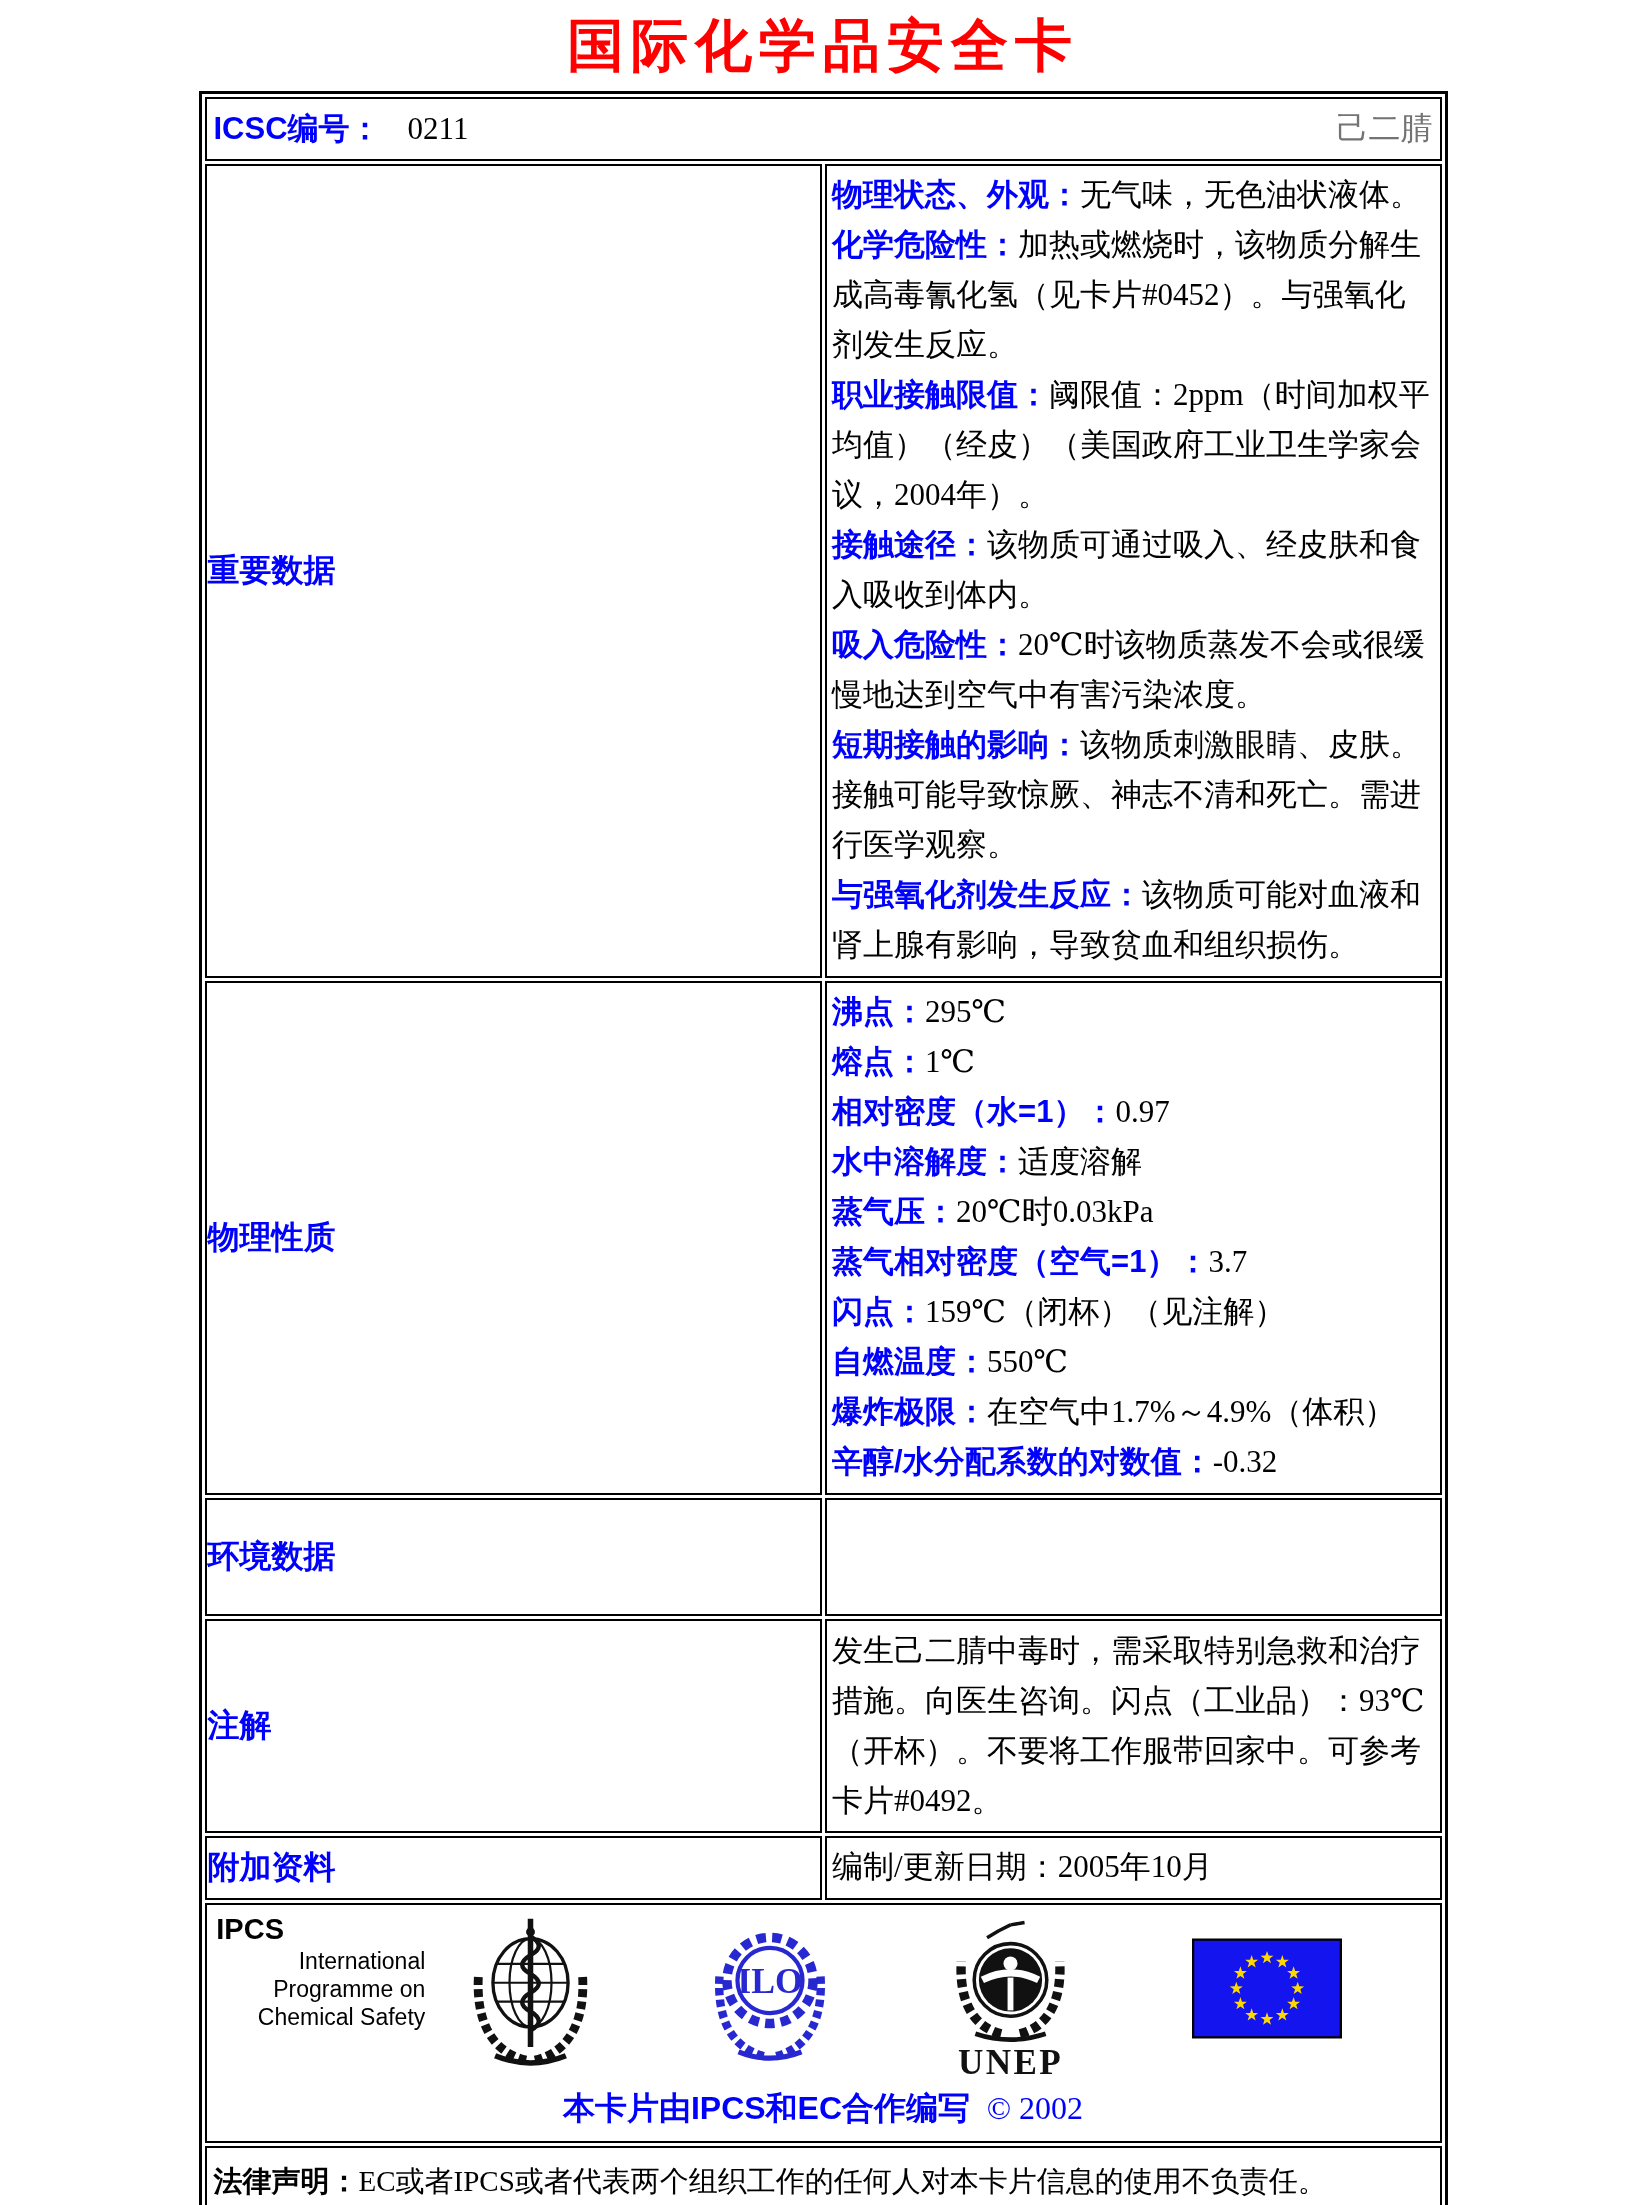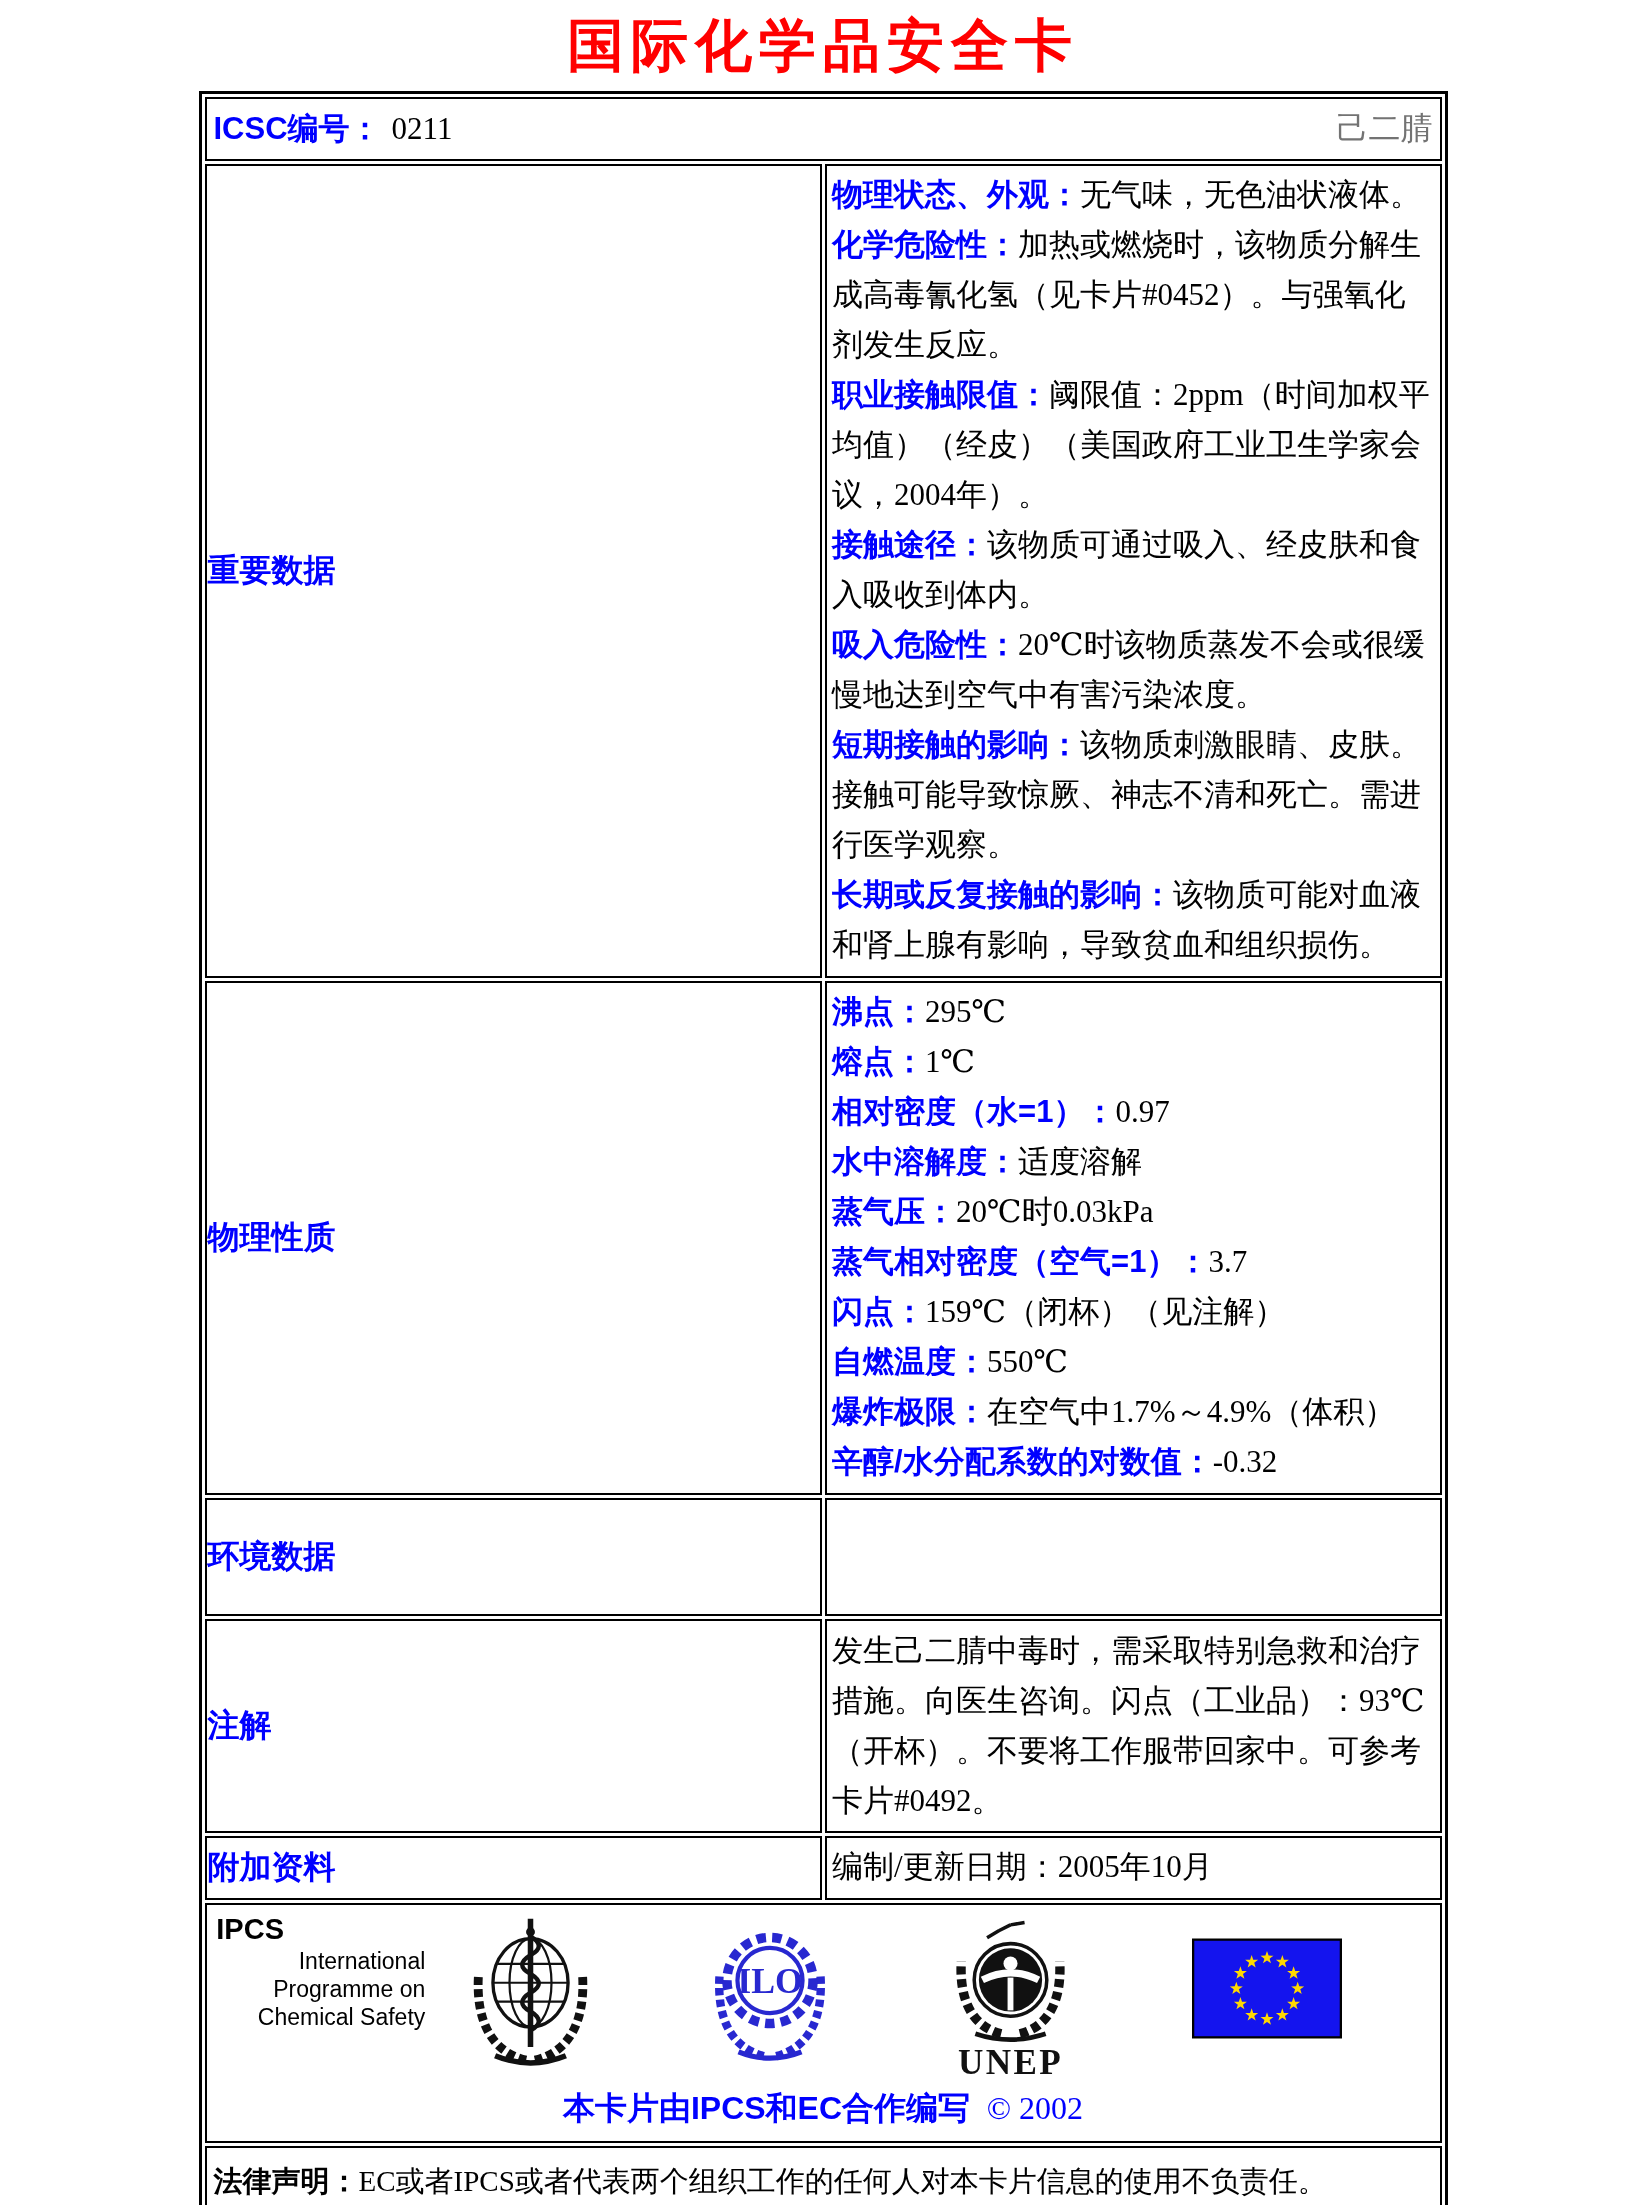--- a/index.html
+++ b/index.html
@@ -28,21 +28,21 @@
   .plabel {
     color:#0000ff; font-weight:bold;
     font-family:"Liberation Sans","DejaVu Sans",sans-serif;
   }
   td.hdr { padding:0 7px; height:60px; }
   .hdr-flex { display:flex; justify-content:space-between; align-items:center; }
   .blbl {
     color:#0000ff; font-weight:bold; font-size:31px;
     font-family:"Liberation Sans","DejaVu Sans",sans-serif;
   }
-  .hnum { margin-left:11px; font-size:31px; color:#000; }
+  .hnum { margin-left:27px; font-size:31px; color:#000; }
   .hname { font-size:32px; color:#737373; }
   td.logoscell { padding:7px 9.8px 9.8px 9.8px; vertical-align:top; height:187px; }
   .logos-flex { display:flex; align-items:flex-start; }
   .ipcs-block {
     width:209px; color:#000;
     font-family:"Liberation Sans","DejaVu Sans",sans-serif;
   }
   .ipcs-acronym { font-size:29px; font-weight:bold; line-height:35px; }
   .ipcs-line { font-size:23px; line-height:28px;text-align:right; }
   .logo-who  { margin-left:39px; }
@@ -83,21 +83,21 @@
 
   <tr>
     <td class="lblcol">重要数据</td>
     <td class="content" style="height:594px;margin-left:15px;">
       <p><span class="plabel">物理状态、外观：</span><span>无气味，无色油状液体。</span></p>
       <p><span class="plabel">化学危险性：</span><span>加热或燃烧时，该物质分解生成高毒氰化氢（见卡片#0452）。与强氧化剂发生反应。</span></p>
       <p><span class="plabel">职业接触限值：</span><span>阈限值：2ppm（时间加权平均值）（经皮）（美国政府工业卫生学家会议，2004年）。</span></p>
       <p><span class="plabel">接触途径：</span><span>该物质可通过吸入、经皮肤和食入吸收到体内。</span></p>
       <p><span class="plabel">吸入危险性：</span><span>20℃时该物质蒸发不会或很缓慢地达到空气中有害污染浓度。</span></p>
       <p><span class="plabel">短期接触的影响：</span><span>该物质刺激眼睛、皮肤。接触可能导致惊厥、神志不清和死亡。需进行医学观察。</span></p>
-      <p><span class="plabel">长期或反复接触的影响：</span><span>该物质可能对血液和肾上腺有影响，导致贫血和组织损伤。</span></p>
+      <p><span class="plabel">与强氧化剂发生反应：</span><span>该物质可能对血液和肾上腺有影响，导致贫血和组织损伤。</span></p>
     </td>
   </tr>
 
   <tr>
     <td class="lblcol">物理性质</td>
     <td class="content" style="height:497px;">
       <p><span class="plabel">沸点：</span><span>295℃</span></p>
       <p><span class="plabel">熔点：</span><span>1℃</span></p>
       <p><span class="plabel">相对密度（水=1）：</span><span>0.97</span></p>
       <p><span class="plabel">水中溶解度：</span><span>适度溶解</span></p>

